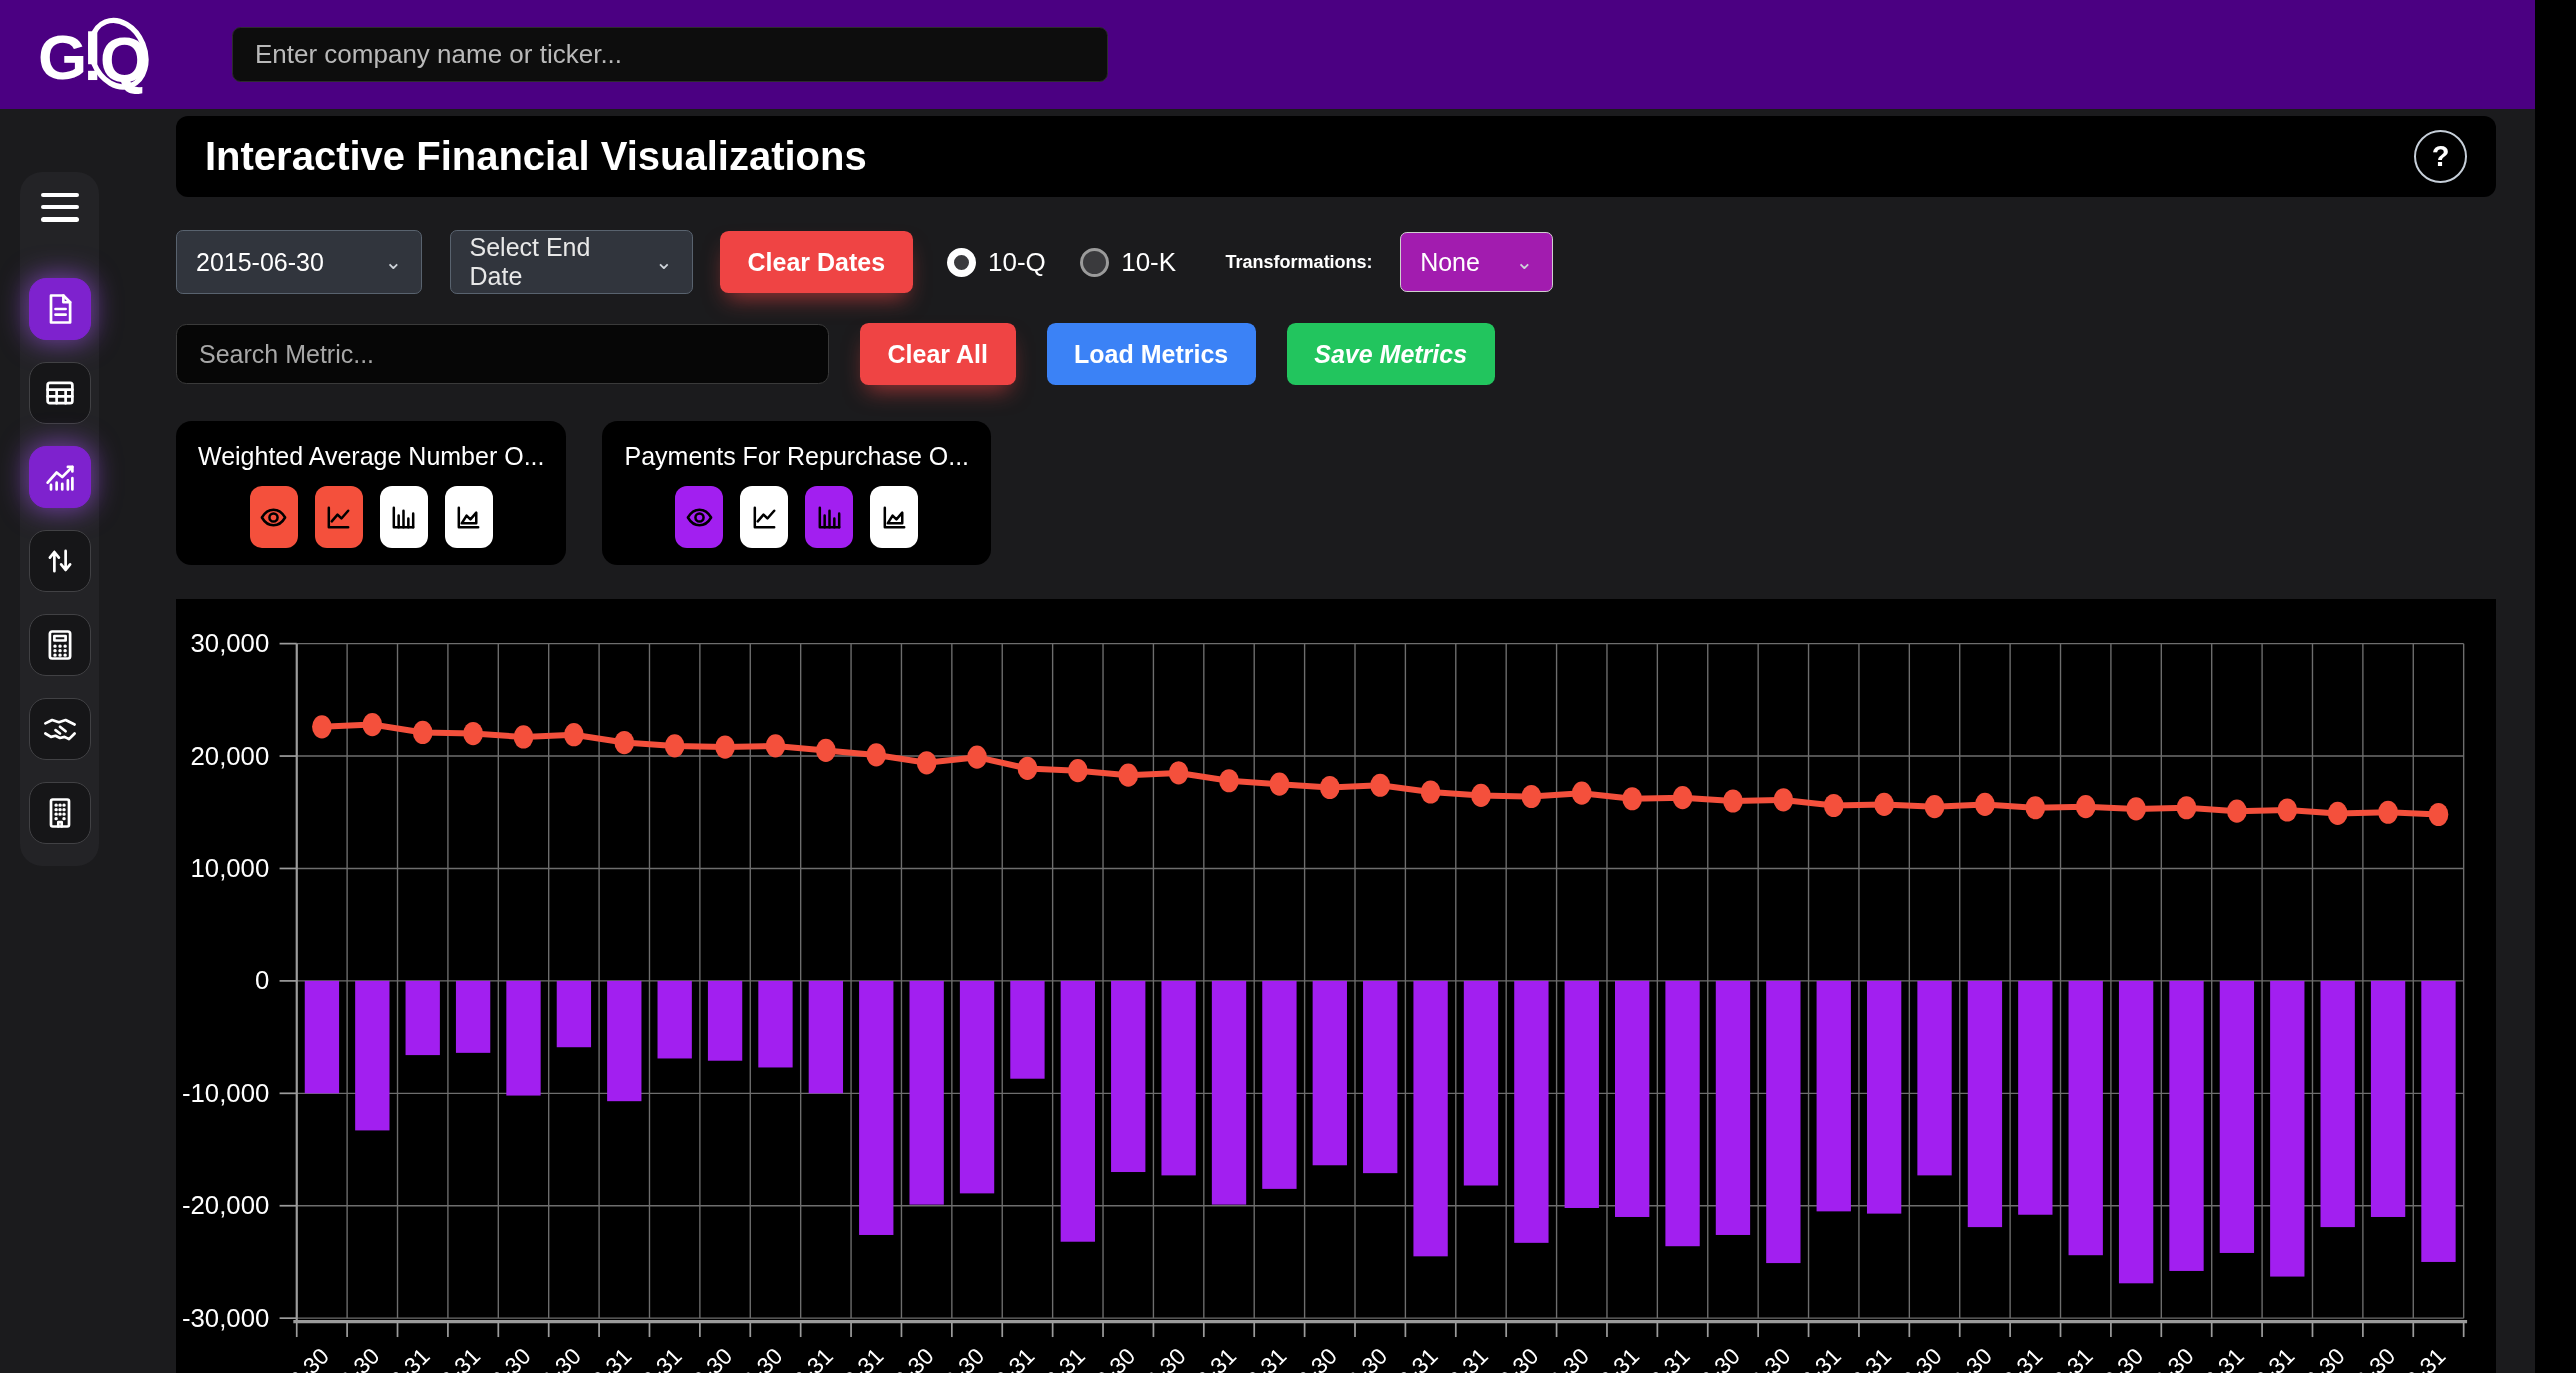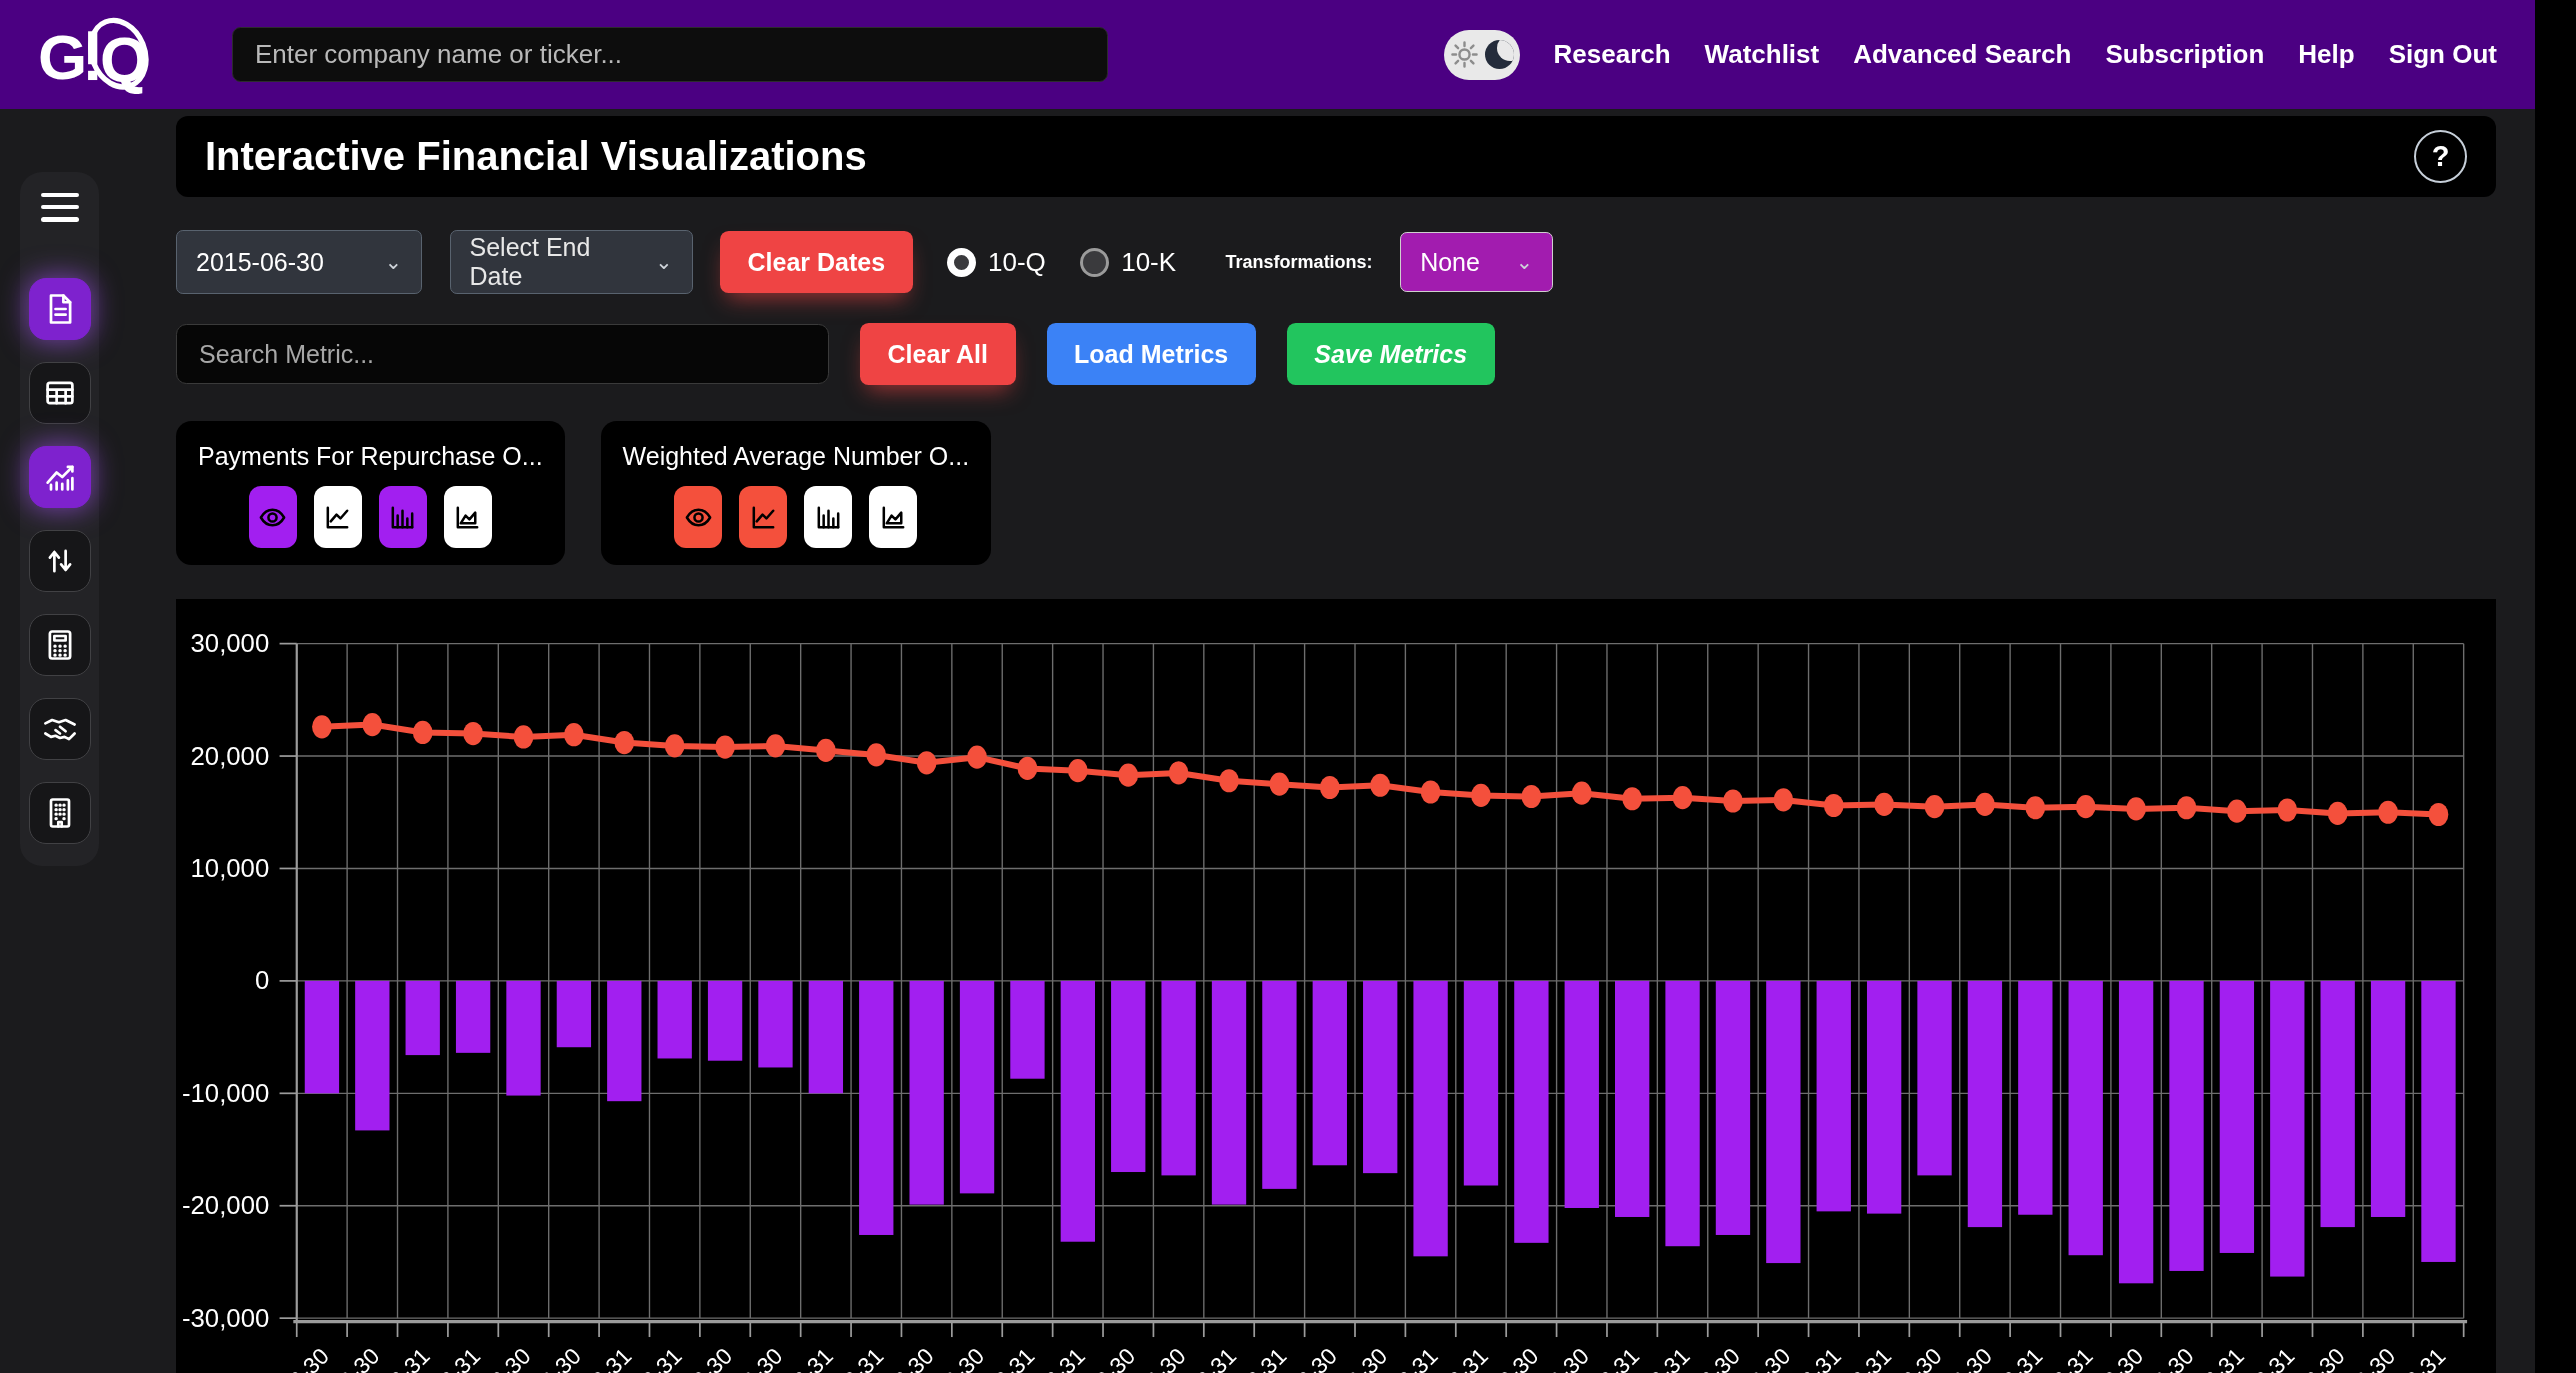--- a/index.html
+++ b/index.html
@@ -86,35 +86,20 @@
 
   <div class="navbar" style="background: rgb(75, 0, 130);">
     <svg class="logo" viewBox="0 0 170 120">
       <ellipse cx="122" cy="58" rx="40" ry="52" fill="none" stroke="#fff" stroke-width="8" transform="rotate(-22 122 58)"></ellipse>
       <text x="0" y="96" font-size="96" font-weight="bold" fill="#fff" font-family="Liberation Sans, sans-serif">G</text>
       <rect x="76" y="24" width="14" height="50" fill="#fff"></rect>
       <rect x="76" y="84" width="14" height="14" fill="#fff"></rect>
       <text x="94" y="100" font-size="96" font-weight="bold" fill="#fff" font-family="Liberation Sans, sans-serif">Q</text>
     </svg>
     <input class="nav-search" placeholder="Enter company name or ticker..." style="">
-    <div class="nav-right">
-      <div class="theme-toggle">
-        <svg width="29" height="29" viewBox="0 0 24 24" stroke="#8d8d8d" stroke-width="2" fill="none" stroke-linecap="round">
-          <circle cx="12" cy="12" r="4.2"></circle>
-          <path d="M12 2v3M12 19v3M2 12h3M19 12h3M4.6 4.6l2.1 2.1M17.3 17.3l2.1 2.1M19.4 4.6l-2.1 2.1M6.7 17.3l-2.1 2.1"></path>
-        </svg>
-        <span class="moon"></span>
-      </div>
-      <span class="nav-link">Research</span>
-      <span class="nav-link">Watchlist</span>
-      <span class="nav-link">Advanced Search</span>
-      <span class="nav-link">Subscription</span>
-      <span class="nav-link">Help</span>
-      <span class="nav-link">Sign Out</span>
-    </div>
   </div>
 
   <div class="sidebar">
     <div class="burger">
         <span></span>
         <span></span>
         <span></span>
       </div>
 
     <div class="side-btn active">
@@ -201,65 +186,65 @@
     <div class="row controls-2">
       <input class="metric-search" placeholder="Search Metric..." style="">
       <button class="btn btn-red">Clear All</button>
       <button class="btn btn-blue">Load Metrics</button>
       <button class="btn btn-green">Save Metrics</button>
     </div>
 
     <div class="row metric-row">
 
       <div class="metric-card">
+        <div class="metric-title">Weighted Average Number O...</div>
+        <div class="metric-btns">
+          <button class="mbtn" style="background: rgb(244, 80, 60);">
+            <svg viewBox="0 0 32 32">
+                <path d="M4 16c3.5-6 8-8 12-8s8.5 2 12 8c-3.5 6-8 8-12 8s-8.5-2-12-8z"></path>
+                <circle cx="16" cy="16" r="4.2"></circle>
+              </svg>
+          </button>
+          <button class="mbtn" style="background: rgb(244, 80, 60);">
+            <svg viewBox="0 0 32 32">
+                <path d="M6 6v20h20"></path>
+                <path d="M9 20l6-7 4 4 7-8"></path>
+              </svg>
+          </button>
+          <button class="mbtn" style="background: rgb(255, 255, 255);">
+            <svg viewBox="0 0 32 32">
+                <path d="M6 6v20h20"></path>
+                <path d="M11 26V14M16 26V9M21 26v-9M26 26V12"></path>
+              </svg>
+          </button>
+          <button class="mbtn" style="background: rgb(255, 255, 255);">
+            <svg viewBox="0 0 32 32">
+                <path d="M6 6v20h20"></path>
+                <path d="M9 22l5-8 4 4 6-7v11H9z"></path>
+              </svg>
+          </button>
+        </div>
+      </div>
+
+      <div class="metric-card">
         <div class="metric-title">Payments For Repurchase O...</div>
         <div class="metric-btns">
           <button class="mbtn" style="background: rgb(162, 31, 240);">
             <svg viewBox="0 0 32 32">
                 <path d="M4 16c3.5-6 8-8 12-8s8.5 2 12 8c-3.5 6-8 8-12 8s-8.5-2-12-8z"></path>
                 <circle cx="16" cy="16" r="4.2"></circle>
               </svg>
           </button>
           <button class="mbtn" style="background: rgb(255, 255, 255);">
             <svg viewBox="0 0 32 32">
                 <path d="M6 6v20h20"></path>
                 <path d="M9 20l6-7 4 4 7-8"></path>
               </svg>
           </button>
           <button class="mbtn" style="background: rgb(162, 31, 240);">
-            <svg viewBox="0 0 32 32">
-                <path d="M6 6v20h20"></path>
-                <path d="M11 26V14M16 26V9M21 26v-9M26 26V12"></path>
-              </svg>
-          </button>
-          <button class="mbtn" style="background: rgb(255, 255, 255);">
-            <svg viewBox="0 0 32 32">
-                <path d="M6 6v20h20"></path>
-                <path d="M9 22l5-8 4 4 6-7v11H9z"></path>
-              </svg>
-          </button>
-        </div>
-      </div>
-
-      <div class="metric-card">
-        <div class="metric-title">Weighted Average Number O...</div>
-        <div class="metric-btns">
-          <button class="mbtn" style="background: rgb(244, 80, 60);">
-            <svg viewBox="0 0 32 32">
-                <path d="M4 16c3.5-6 8-8 12-8s8.5 2 12 8c-3.5 6-8 8-12 8s-8.5-2-12-8z"></path>
-                <circle cx="16" cy="16" r="4.2"></circle>
-              </svg>
-          </button>
-          <button class="mbtn" style="background: rgb(244, 80, 60);">
-            <svg viewBox="0 0 32 32">
-                <path d="M6 6v20h20"></path>
-                <path d="M9 20l6-7 4 4 7-8"></path>
-              </svg>
-          </button>
-          <button class="mbtn" style="background: rgb(255, 255, 255);">
             <svg viewBox="0 0 32 32">
                 <path d="M6 6v20h20"></path>
                 <path d="M11 26V14M16 26V9M21 26v-9M26 26V12"></path>
               </svg>
           </button>
           <button class="mbtn" style="background: rgb(255, 255, 255);">
             <svg viewBox="0 0 32 32">
                 <path d="M6 6v20h20"></path>
                 <path d="M9 22l5-8 4 4 6-7v11H9z"></path>
               </svg>

